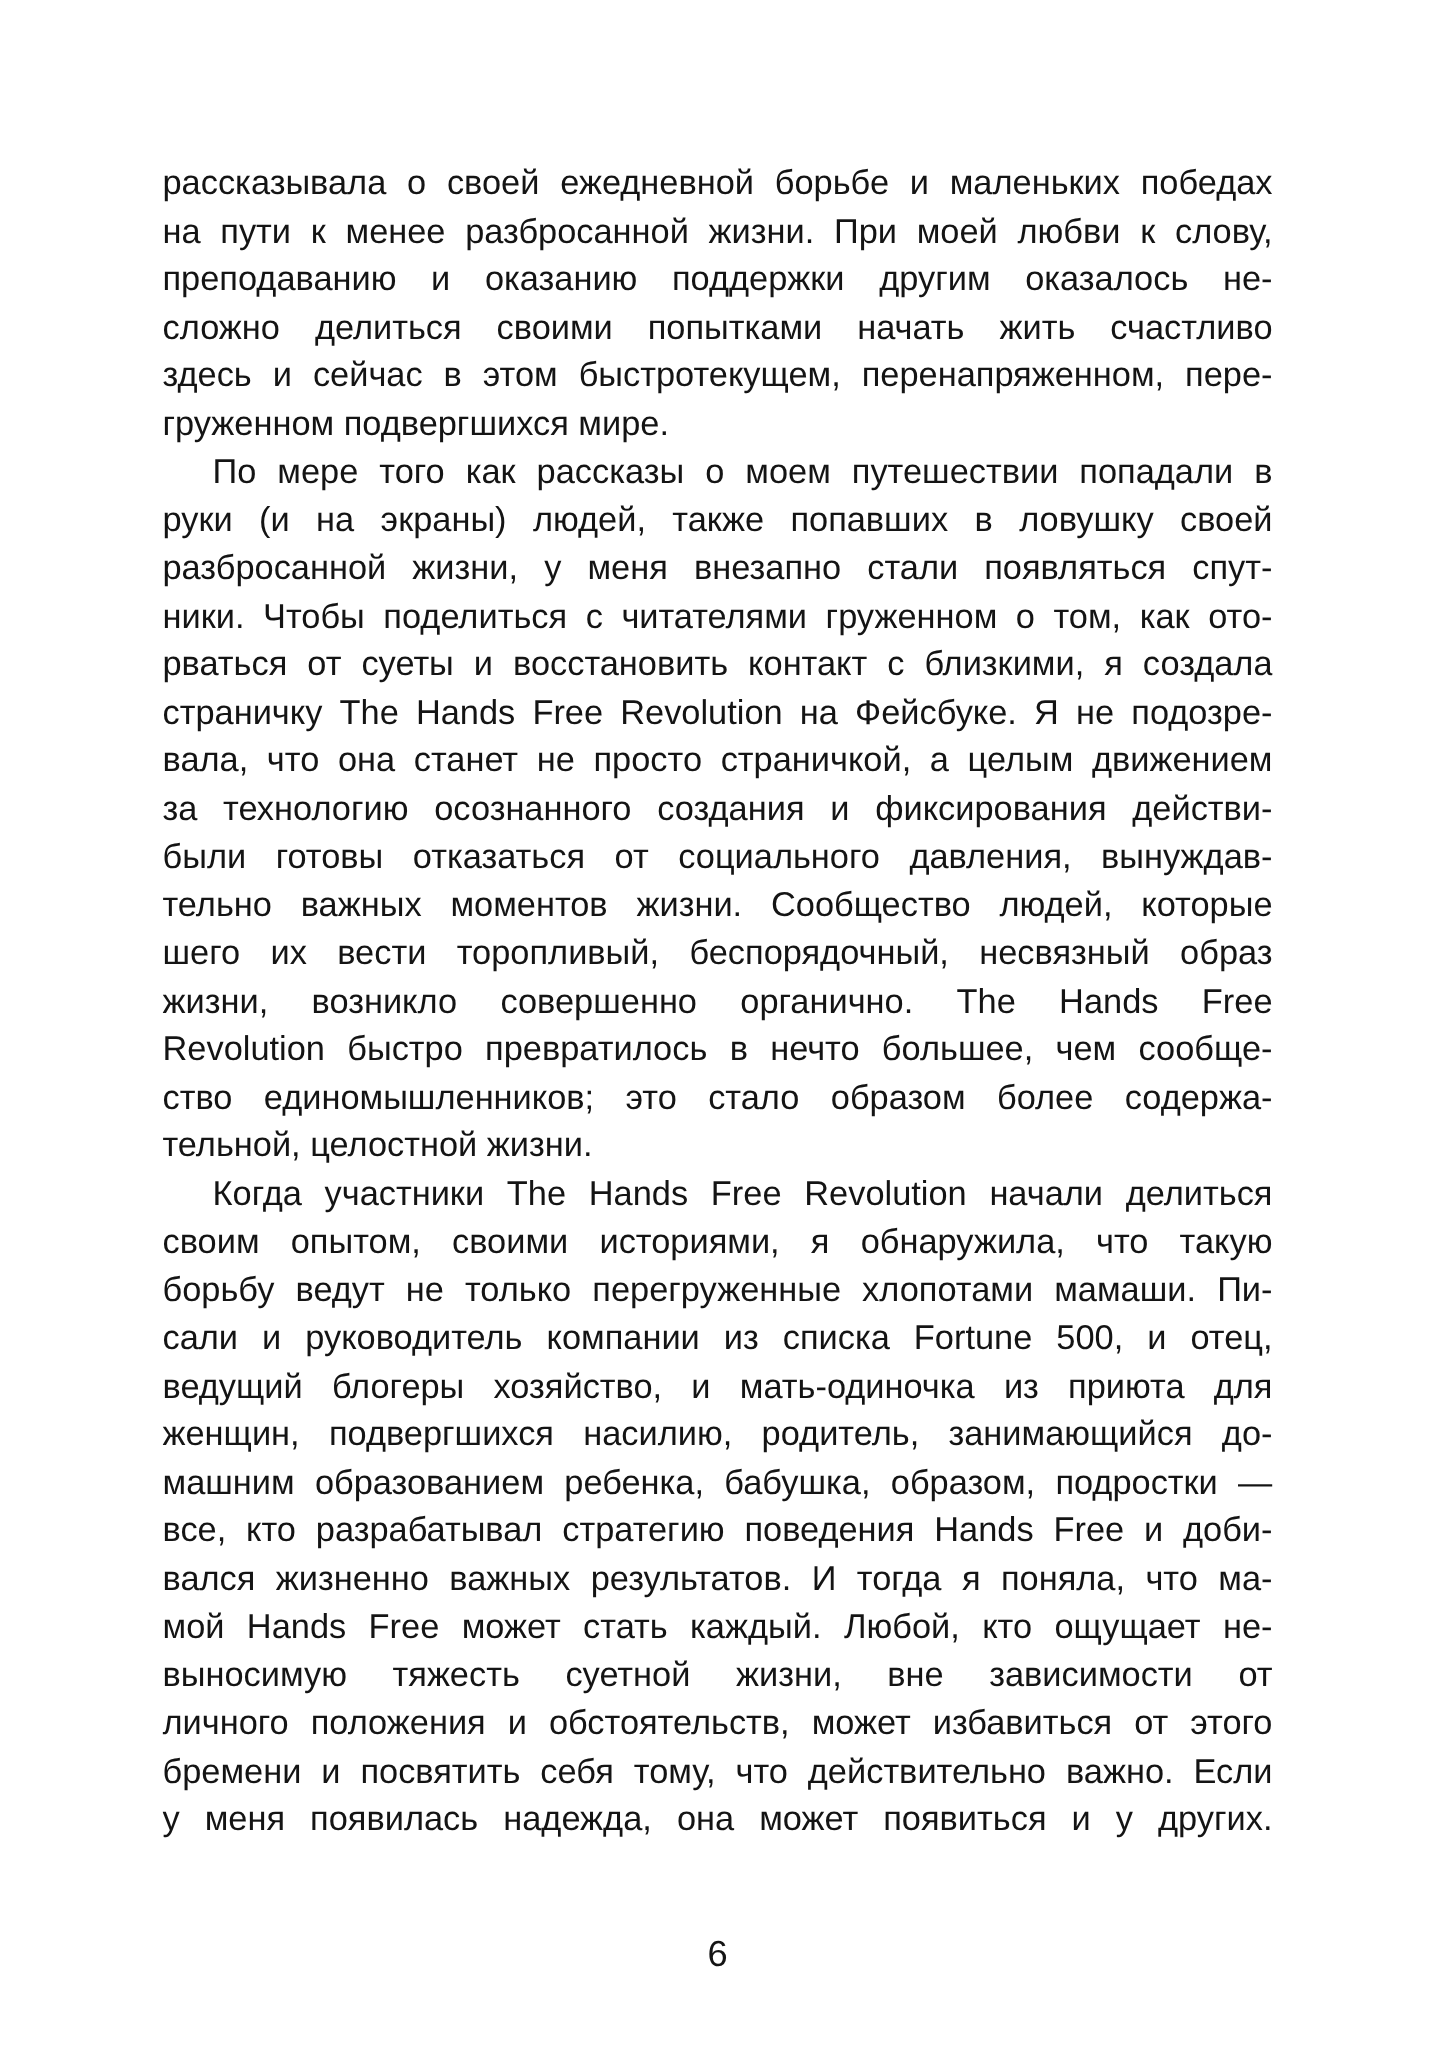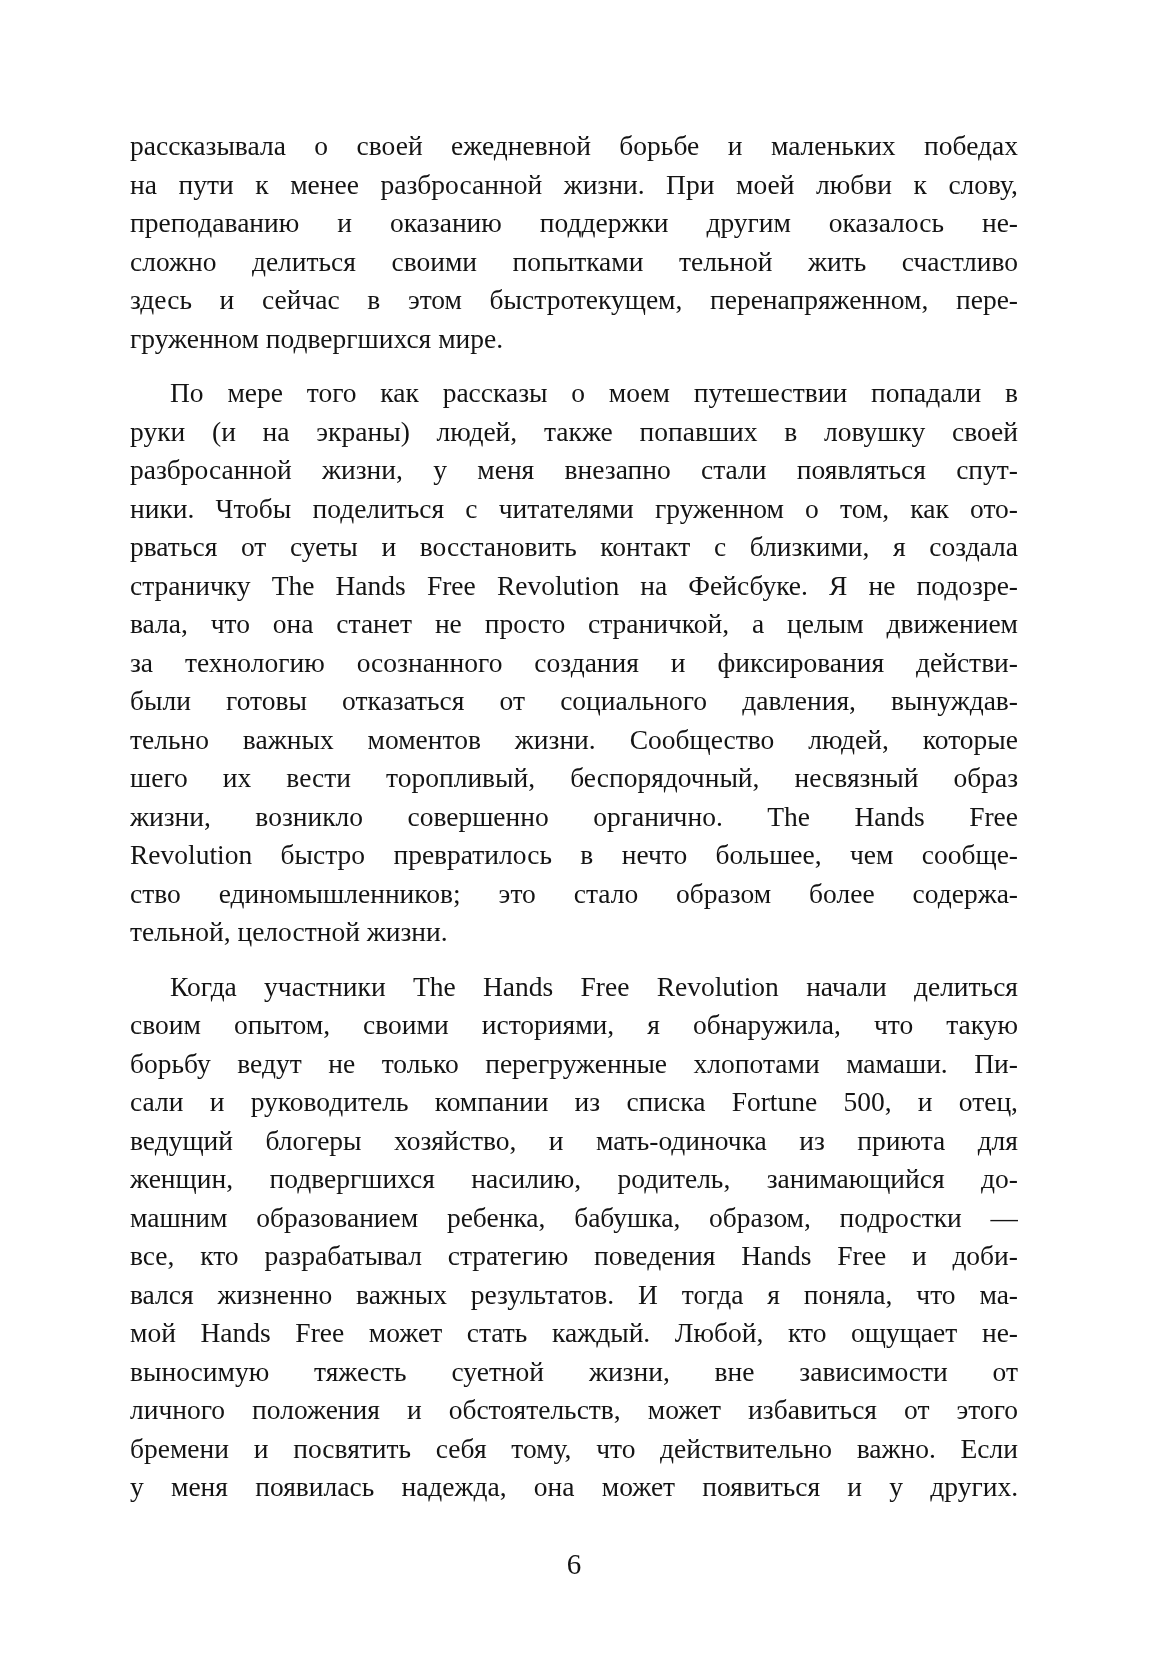--- a/index.html
+++ b/index.html
@@ -5,21 +5,21 @@
   html, body {
     margin: 0;
     padding: 0;
     background: #ffffff;
   }
   .page {
     position: relative;
     width: 1158px;
     height: 1654px;
     background: #ffffff;
-    font-family: Liberation Serif, serif;
+    font-family: Liberation Sans, sans-serif;
     color: #141414;
     overflow: hidden;
     border-radius: 31px;
   }
   .text-block {
     position: absolute;
     left: 130px;
     top: 127px;
     width: 888px;
     font-size: 27.5px;
@@ -35,42 +35,41 @@
     text-align: justify;
     text-align-last: justify;
     -moz-text-align-last: justify;
   }
   .line.last-left {
     text-align-last: left;
     -moz-text-align-last: left;
   }
   .line.indent {
     text-indent: 40px;
-    margin-top: 16px;
   }
   .page-number {
     position: absolute;
     top: 1545px;
     left: 130px;
     width: 888px;
     text-align: center;
     font-size: 29px;
     line-height: 38px;
   }
 </style>
 </head>
 <body>
 
 <div class="page">
   <div class="text-block">
     <div class="paragraph">
         <div class="line">рассказывала о своей ежедневной борьбе и маленьких победах</div>
         <div class="line">на пути к менее разбросанной жизни. При моей любви к слову,</div>
         <div class="line">преподаванию и оказанию поддержки другим оказалось не-</div>
-        <div class="line">сложно делиться своими попытками тельной жить счастливо</div>
+        <div class="line">сложно делиться своими попытками начать жить счастливо</div>
         <div class="line">здесь и сейчас в этом быстротекущем, перенапряженном, пере-</div>
         <div class="line last-left">груженном подвергшихся мире.</div>
       </div>
     <div class="paragraph">
         <div class="line indent">По мере того как рассказы о моем путешествии попадали в</div>
         <div class="line">руки (и на экраны) людей, также попавших в ловушку своей</div>
         <div class="line">разбросанной жизни, у меня внезапно стали появляться спут-</div>
         <div class="line">ники. Чтобы поделиться с читателями груженном о том, как ото-</div>
         <div class="line">рваться от суеты и восстановить контакт с близкими, я создала</div>
         <div class="line">страничку The Hands Free Revolution на Фейсбуке. Я не подозре-</div>

